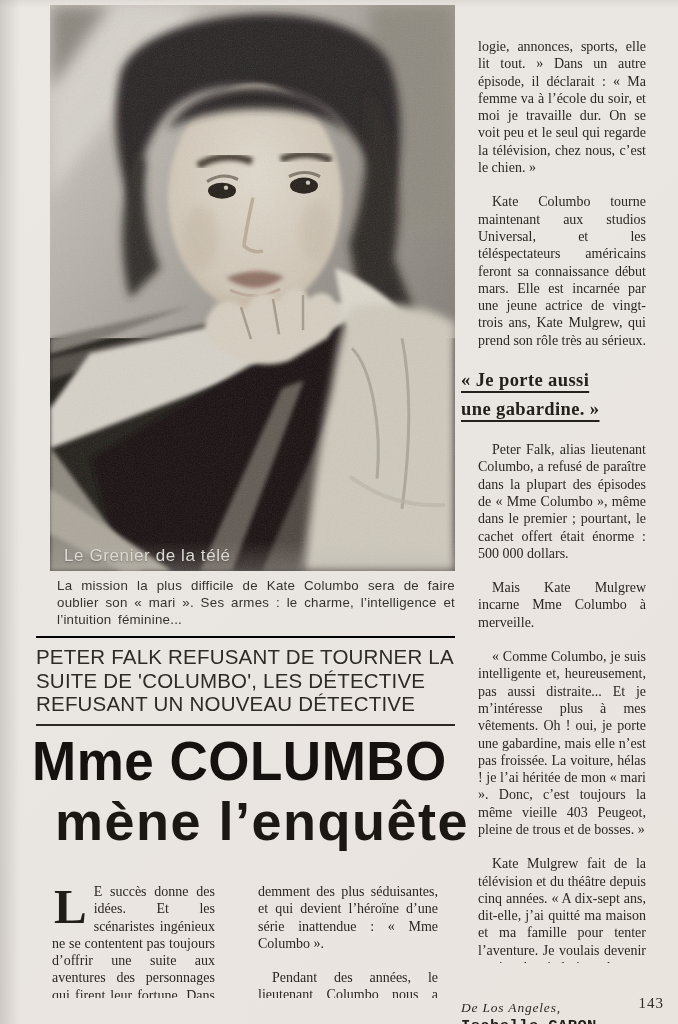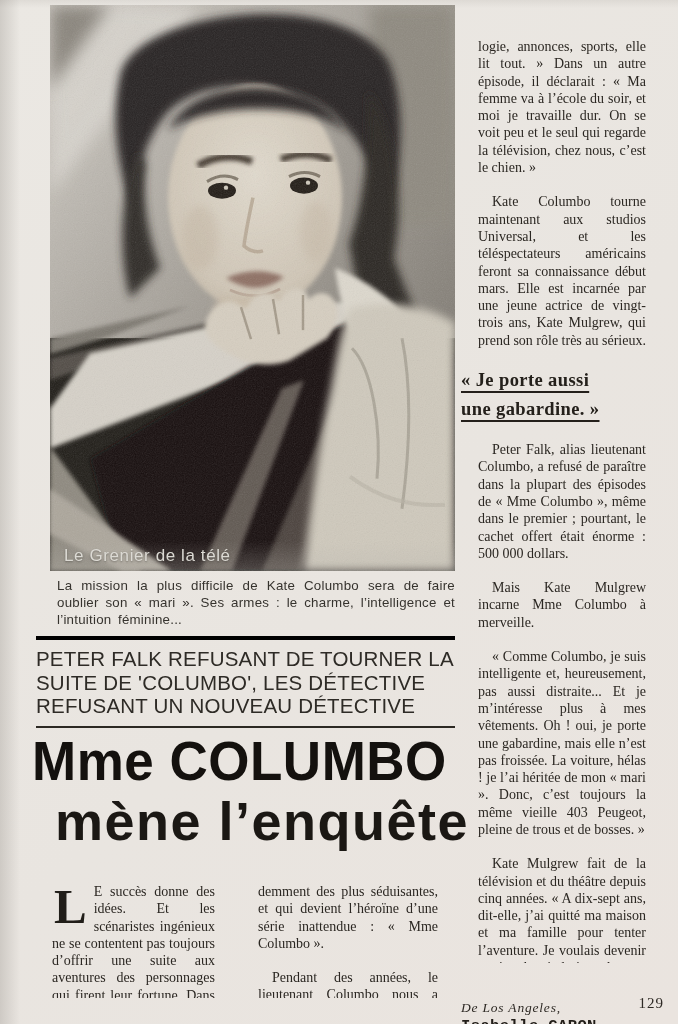--- a/index.html
+++ b/index.html
@@ -22,21 +22,21 @@
   .watermark span{font-family:"Liberation Sans",sans-serif;font-size:17px;letter-spacing:.6px;
     color:#dcdad4;padding-left:14px;text-shadow:0 1px 2px rgba(60,58,52,.5);}
 
   
   .caption{position:absolute;left:57px;top:577px;width:398px;
     font-family:"Liberation Sans",sans-serif;font-size:13.3px;line-height:17px;
     letter-spacing:.25px;word-spacing:2.5px;text-align:justify;color:#36332e;}
 
   
   .kicker{position:absolute;left:36px;top:636px;width:419px;
-    border-top:4px solid #000000;border-bottom:2px solid #2c2923;
+    border-top:2px solid #000000;border-bottom:2px solid #2c2923;
     padding:7px 0 8px 0;}
   .kicker span{display:block;font-family:"Liberation Sans",sans-serif;font-size:20.5px;
     line-height:23.5px;letter-spacing:.2px;color:#2e2b26;white-space:nowrap;}
 
   
   .title1{position:absolute;left:32px;top:731px;width:430px;
     font-family:"Liberation Sans",sans-serif;font-weight:900;font-size:53px;line-height:58px;
     letter-spacing:.5px;color:#14110e;transform:scaleY(1.04);transform-origin:left top;white-space:nowrap;}
   .title2{position:absolute;left:55px;top:790px;width:410px;
     font-family:"Liberation Sans",sans-serif;font-weight:700;font-size:54px;line-height:62px;
@@ -189,13 +189,13 @@
   <p class="ind">Kate Mulgrew fait de la télévision et du théâtre depuis cinq années. « A dix-sept ans, dit-elle, j’ai quitté ma maison et ma famille pour tenter l’aventure. Je voulais devenir actrice depuis le jour de mon troisième anniversaire. A la télévision, j’ai eu tous les rôles possibles pour moi : du roman d’amour un peu fade aux tragédies de Shakespeare. Mais cela m’a aidée à acquérir une âme de comédienne. »</p>
   <p class="ind">Malgré ce passé devant les caméras TV, Kate Mulgrew accuse une légère lacune :</p>
 
 </div>
 
 <div class="byline">
   <div class="origin">De Los Angeles,</div>
   <div class="author">Isabelle CARON</div>
 </div>
 
-<div class="pagenum">129</div>
+<div class="pagenum">143</div>
 
 </body></html>

